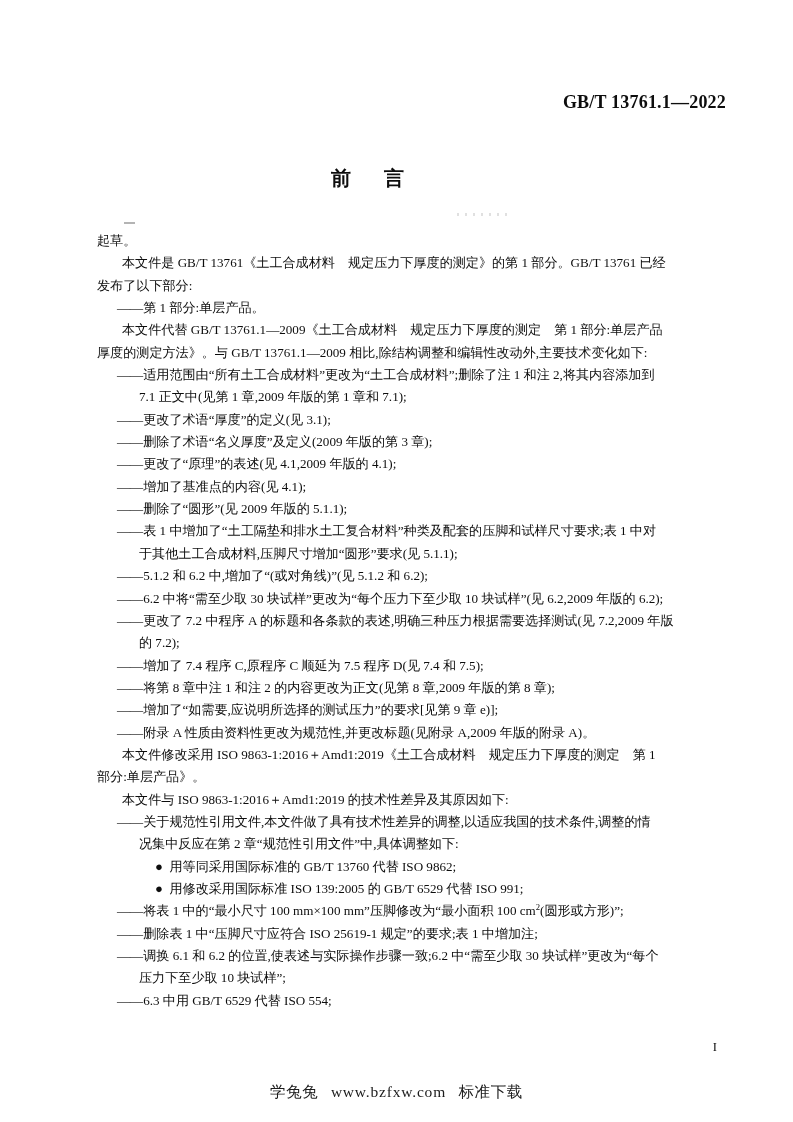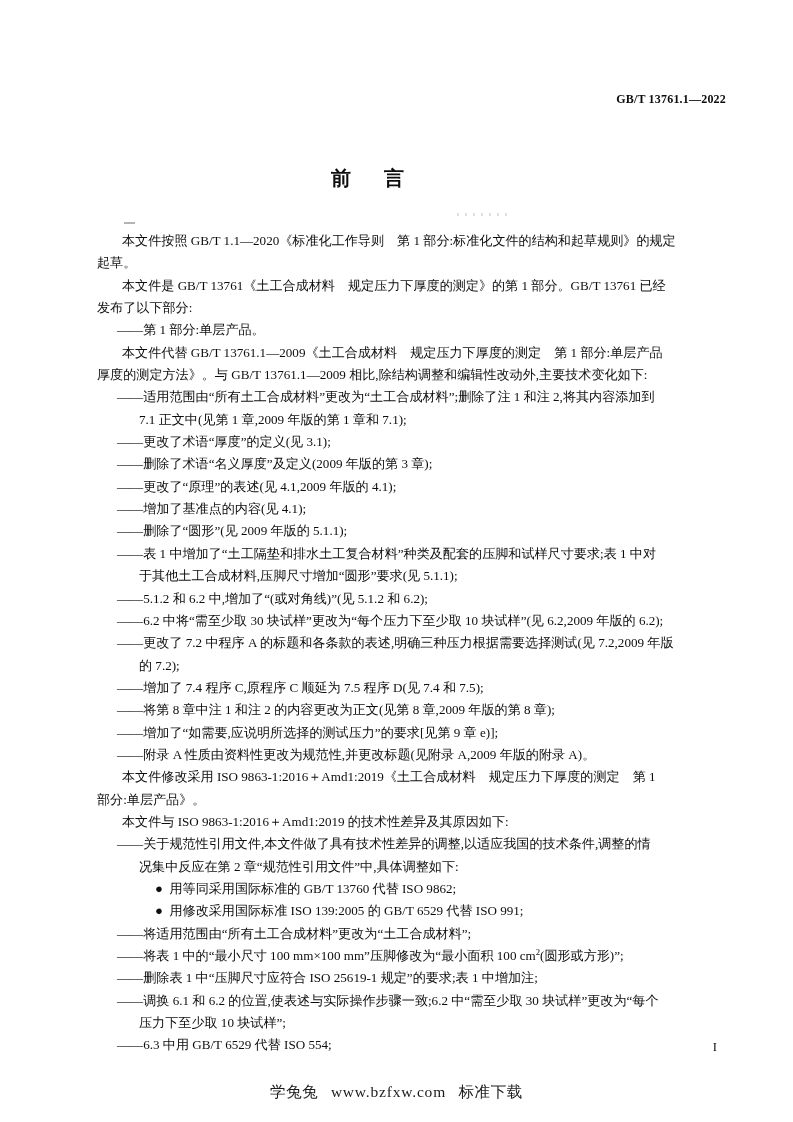--- a/index.html
+++ b/index.html
@@ -22,21 +22,21 @@
     inset: 0;
     width: 793px;
     height: 1122px;
   }
 
   
   .std-header {
     position: absolute;
     top: 92px;
     right: 67px;
-    font-size: 12px;
+    font-size: 18px;
     letter-spacing: 0.2px;
     font-weight: bold;
     white-space: nowrap;
   }
 
   
   .doc-title {
     position: absolute;
     top: 165px;
     left: 0;
@@ -128,21 +128,20 @@
 <div class="page">
 
   <div class="std-header">GB/T 13761.1—2022</div>
 
   <div class="doc-title">前  言</div>
 
   <div class="speckle-a"></div>
   <div class="speckle-b"></div>
 
   <div class="body-block" id="body-block">
-      <div class="line ind-para">本文件按照 GB/T 1.1—2020《标准化工作导则　第 1 部分:标准化文件的结构和起草规则》的规定</div>
       <div class="line ind-flush">起草。</div>
       <div class="line ind-para">本文件是 GB/T 13761《土工合成材料　规定压力下厚度的测定》的第 1 部分。GB/T 13761 已经</div>
       <div class="line ind-flush">发布了以下部分:</div>
       <div class="line ind-dash">——第 1 部分:单层产品。</div>
       <div class="line ind-para">本文件代替 GB/T 13761.1—2009《土工合成材料　规定压力下厚度的测定　第 1 部分:单层产品</div>
       <div class="line ind-flush">厚度的测定方法》。与 GB/T 13761.1—2009 相比,除结构调整和编辑性改动外,主要技术变化如下:</div>
       <div class="line ind-dash">——适用范围由“所有土工合成材料”更改为“土工合成材料”;删除了注 1 和注 2,将其内容添加到</div>
       <div class="line ind-cont">7.1 正文中(见第 1 章,2009 年版的第 1 章和 7.1);</div>
       <div class="line ind-dash">——更改了术语“厚度”的定义(见 3.1);</div>
       <div class="line ind-dash">——删除了术语“名义厚度”及定义(2009 年版的第 3 章);</div>
@@ -159,21 +158,20 @@
       <div class="line ind-dash">——将第 8 章中注 1 和注 2 的内容更改为正文(见第 8 章,2009 年版的第 8 章);</div>
       <div class="line ind-dash">——增加了“如需要,应说明所选择的测试压力”的要求[见第 9 章 e)];</div>
       <div class="line ind-dash">——附录 A 性质由资料性更改为规范性,并更改标题(见附录 A,2009 年版的附录 A)。</div>
       <div class="line ind-para">本文件修改采用 ISO 9863-1:2016＋Amd1:2019《土工合成材料　规定压力下厚度的测定　第 1</div>
       <div class="line ind-flush">部分:单层产品》。</div>
       <div class="line ind-para">本文件与 ISO 9863-1:2016＋Amd1:2019 的技术性差异及其原因如下:</div>
       <div class="line ind-dash">——关于规范性引用文件,本文件做了具有技术性差异的调整,以适应我国的技术条件,调整的情</div>
       <div class="line ind-cont">况集中反应在第 2 章“规范性引用文件”中,具体调整如下:</div>
       <div class="line ind-bullet">●  用等同采用国际标准的 GB/T 13760 代替 ISO 9862;</div>
       <div class="line ind-bullet">●  用修改采用国际标准 ISO 139:2005 的 GB/T 6529 代替 ISO 991;</div>
-      <div class="line ind-dash">——将适用范围由“所有土工合成材料”更改为“土工合成材料”;</div>
       <div class="line ind-dash">——将表 1 中的“最小尺寸 100 mm×100 mm”压脚修改为“最小面积 100 cm<sup>2</sup>(圆形或方形)”;</div>
       <div class="line ind-dash">——删除表 1 中“压脚尺寸应符合 ISO 25619-1 规定”的要求;表 1 中增加注;</div>
       <div class="line ind-dash">——调换 6.1 和 6.2 的位置,使表述与实际操作步骤一致;6.2 中“需至少取 30 块试样”更改为“每个</div>
       <div class="line ind-cont">压力下至少取 10 块试样”;</div>
       <div class="line ind-dash">——6.3 中用 GB/T 6529 代替 ISO 554;</div>
     </div>
 
   <div class="folio">I</div>
 
   <div class="footer-watermark">

